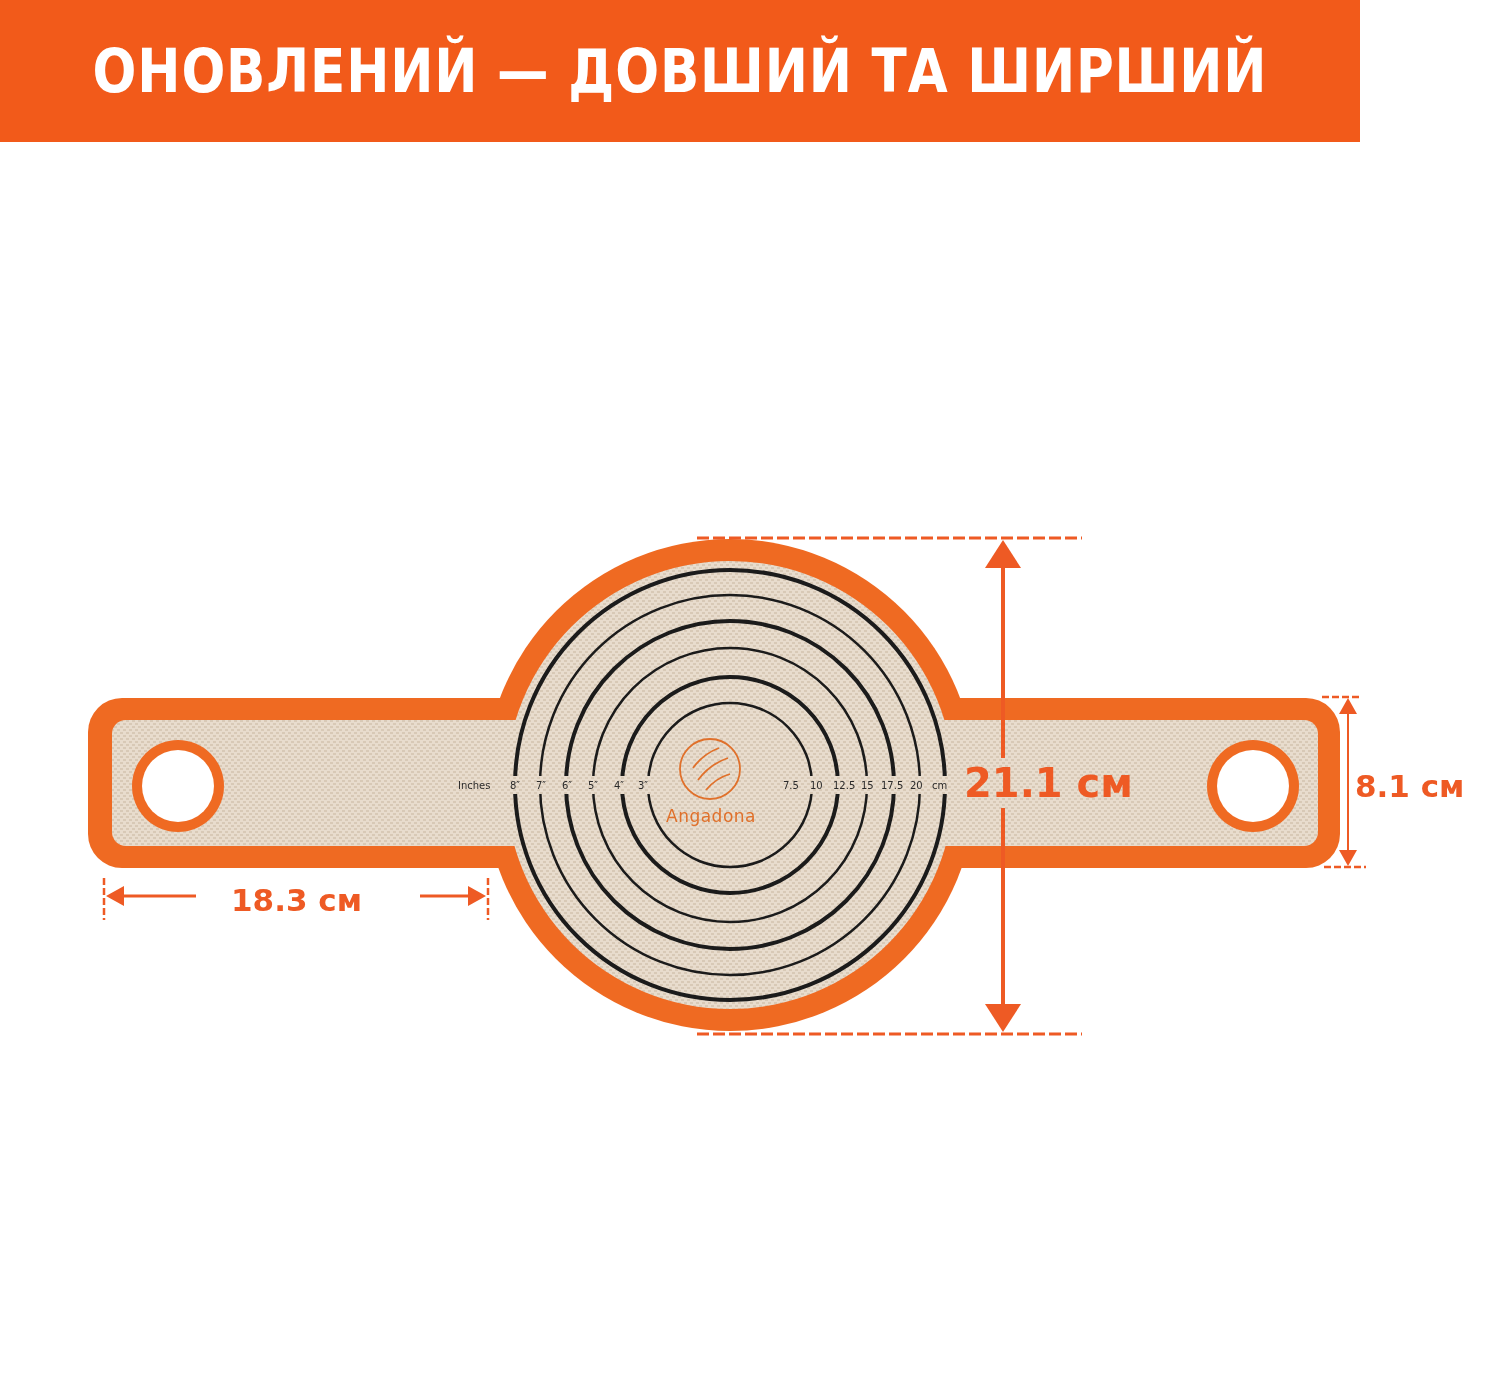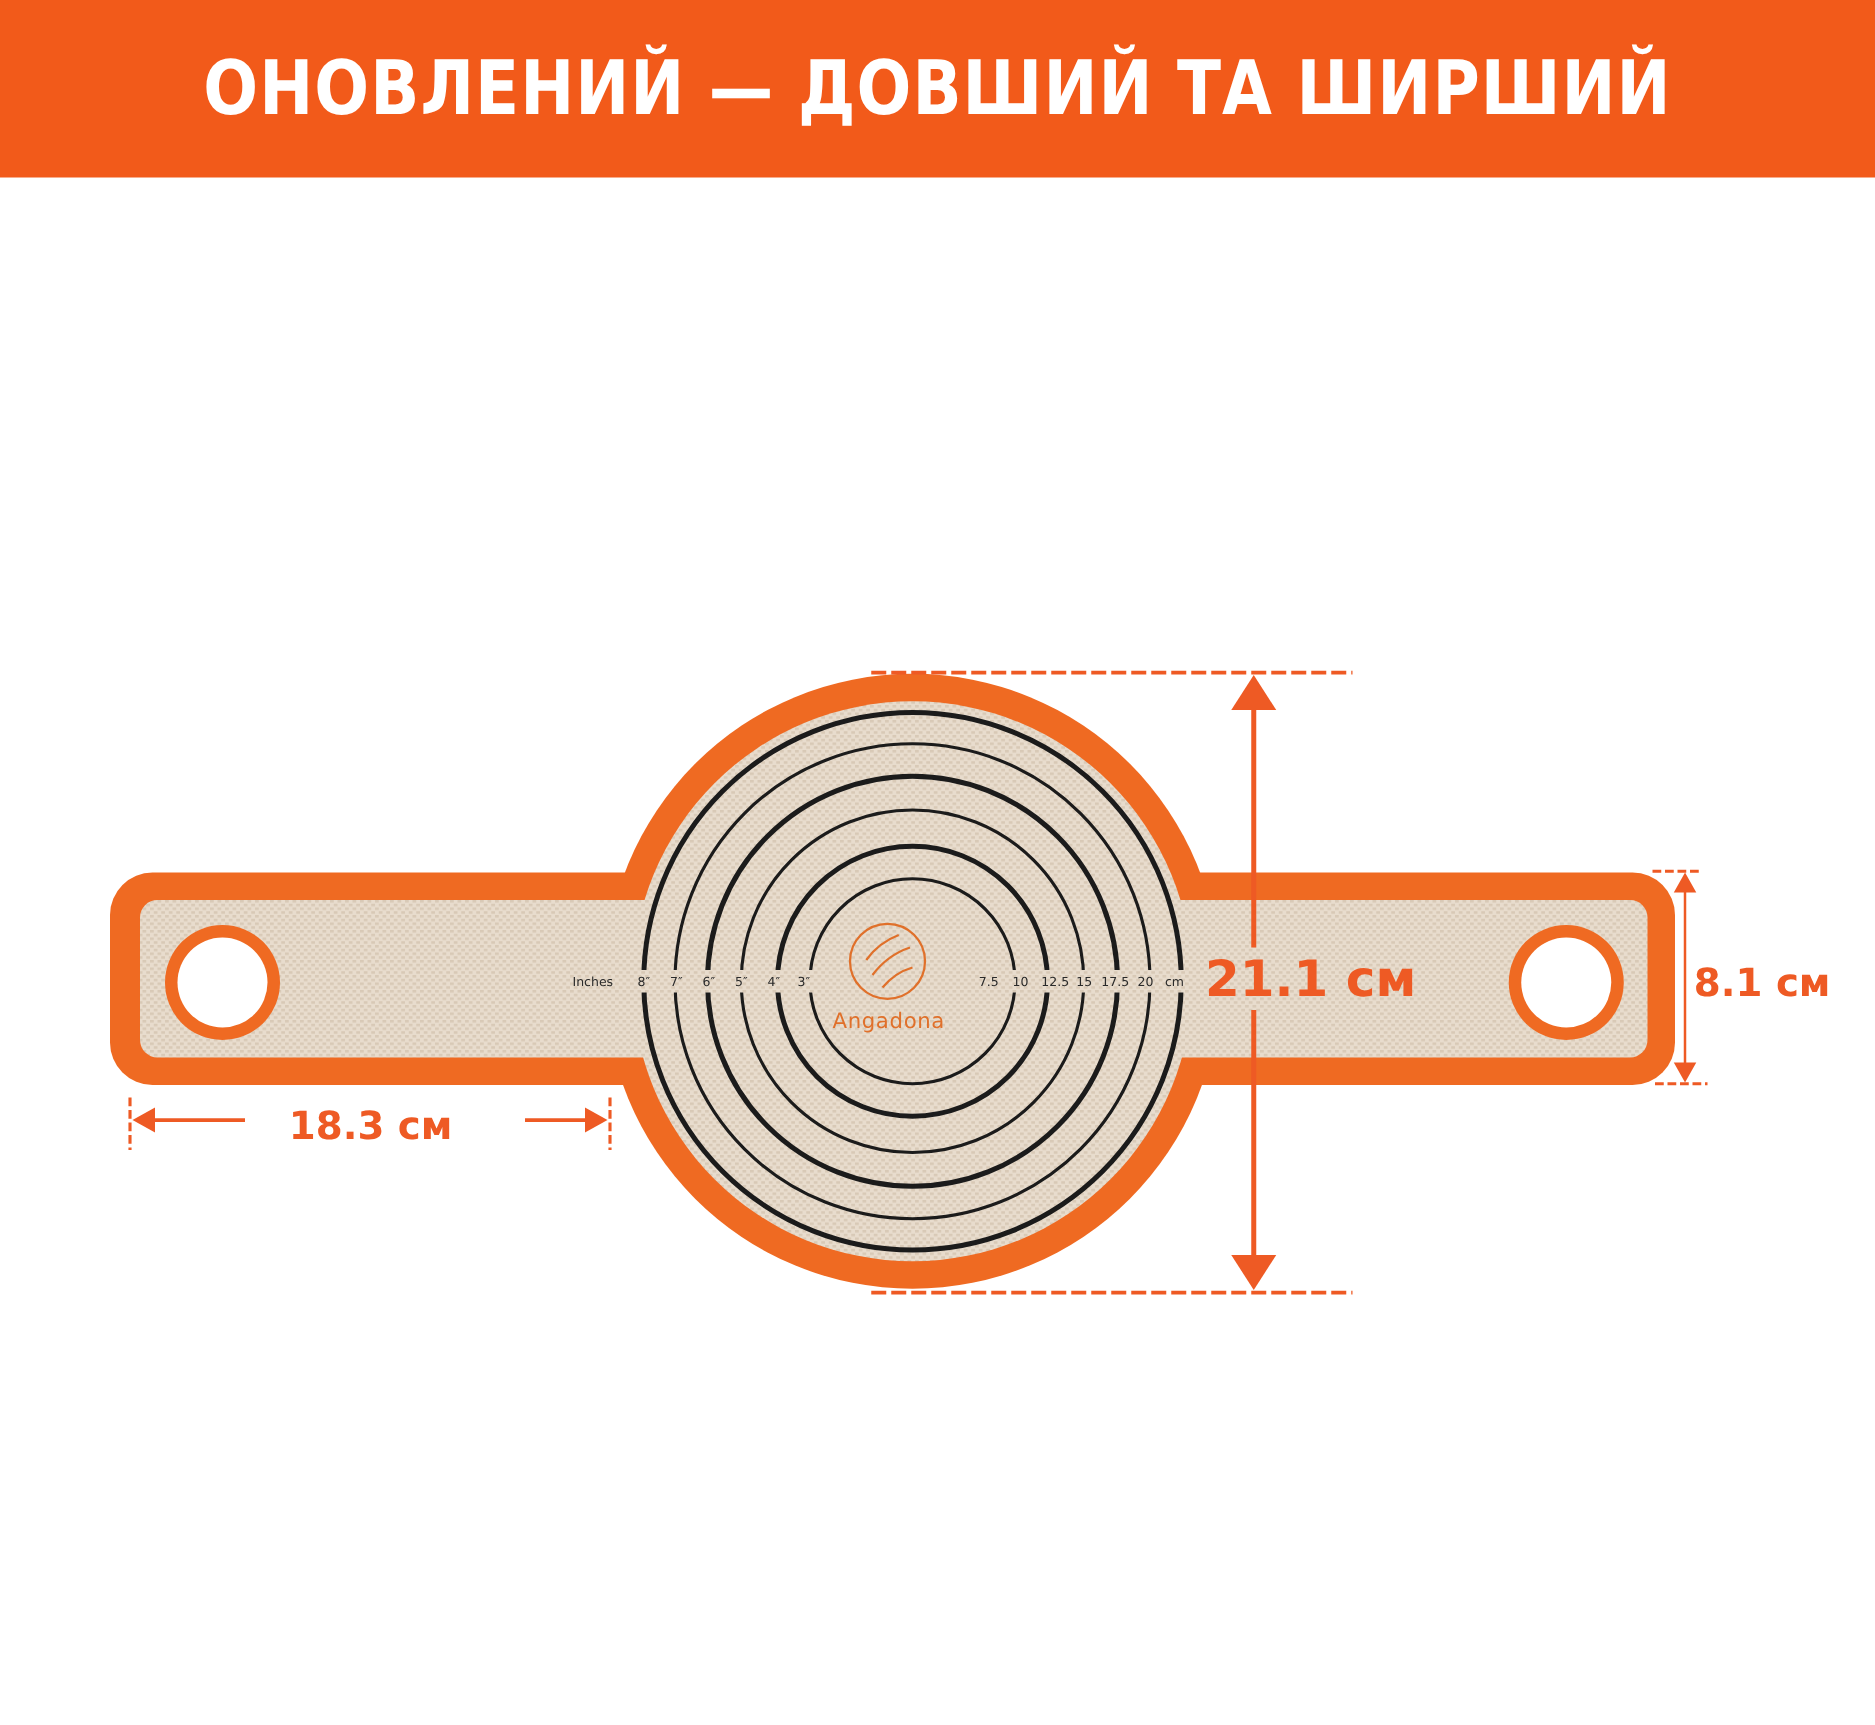--- a/index.html
+++ b/index.html
@@ -1,17 +1,17 @@
 <!DOCTYPE html>
 <html><head>
 <meta charset="utf-8">
 <style>
   html, body { margin: 0; padding: 0; background: #ffffff; }
   body { width: 1500px; height: 1380px; position: relative; overflow: hidden; font-family: "DejaVu Sans", sans-serif; }
-  .banner { position: absolute; left: 0; top: 0; width: 1500px; height: 142px; background: #f25a1a; display: flex; align-items: center; justify-content: center; }
+  .banner { position: absolute; left: 0; top: 0; width: 1360px; height: 142px; background: #f25a1a; display: flex; align-items: center; justify-content: center; }
   .banner-title { color: #ffffff; font-family: "DejaVu Sans", sans-serif; font-weight: bold; font-size: 60px; letter-spacing: 1px; transform: scaleX(0.86); white-space: nowrap; }
   svg.scene { position: absolute; left: 0; top: 0; }
   .dim-label { font-family: "DejaVu Sans", sans-serif; font-weight: bold; fill: #ee5a24; }
   .ruler-text { font-family: "DejaVu Sans", sans-serif; font-size: 10px; fill: #2a2a2a; }
   .brand-text { font-family: "DejaVu Sans", sans-serif; font-size: 17px; fill: #e0702a; font-weight: normal; letter-spacing: 0.5px; }
 </style>
 </head>
 <body>
 
 <div class="banner">

